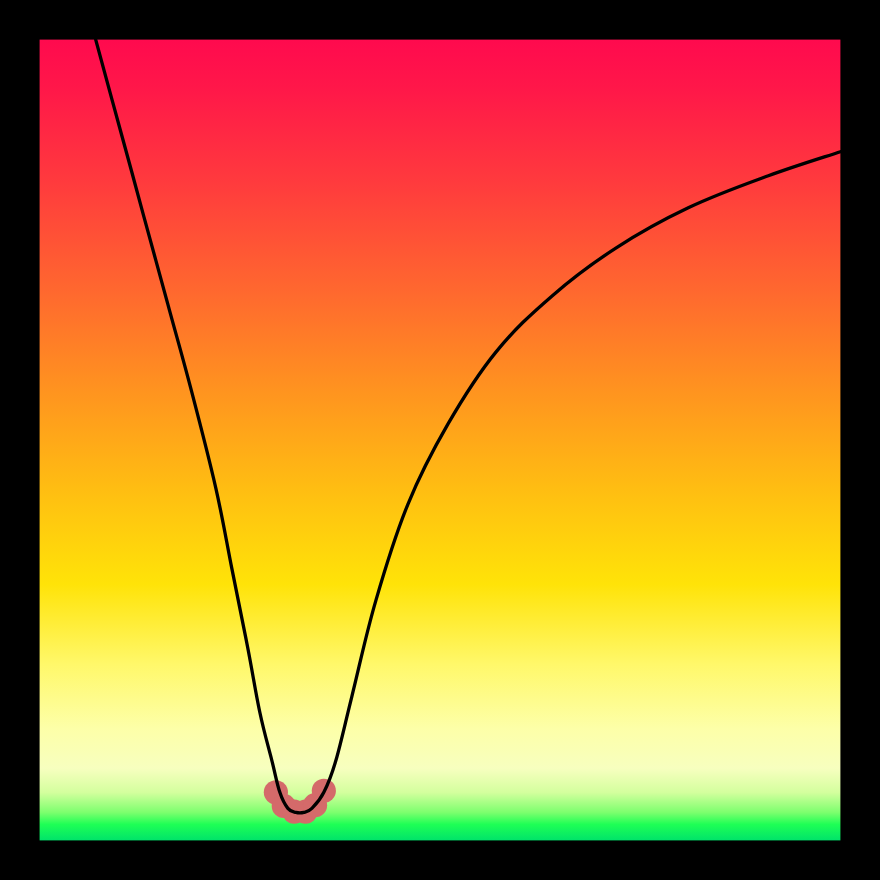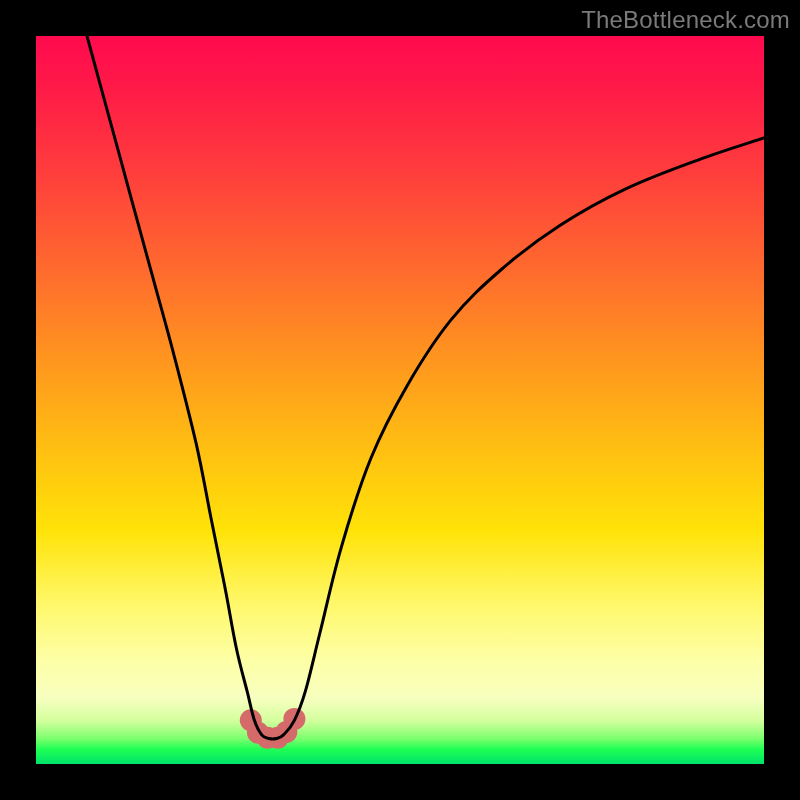--- a/index.html
+++ b/index.html
@@ -72,14 +72,13 @@
           <circle cx="214.8" cy="684.3" r="11" fill="#d46a6a"></circle>
           <circle cx="222.0" cy="696.7" r="11" fill="#d46a6a"></circle>
           <circle cx="231.5" cy="701.8" r="11" fill="#d46a6a"></circle>
           <circle cx="241.7" cy="701.8" r="11" fill="#d46a6a"></circle>
           <circle cx="250.4" cy="696.0" r="11" fill="#d46a6a"></circle>
           <circle cx="258.4" cy="682.9" r="11" fill="#d46a6a"></circle>
         </g>
       <path fill="none" stroke="#000000" stroke-width="3" stroke-linecap="round" stroke-linejoin="round" d="M 51.0 0.0 C 54.9 14.4, 64.9 51.3, 72.8 80.1 C 80.7 108.9, 86.8 131.3, 94.6 160.2 C 102.5 189.0, 108.6 211.4, 116.5 240.2 C 124.3 269.1, 130.5 290.2, 138.3 320.3 C 146.2 350.5, 153.6 378.9, 160.2 407.7 C 166.7 436.5, 169.5 454.3, 174.7 480.5 C 180.0 506.7, 184.7 529.7, 189.3 553.3 C 193.9 576.9, 196.3 593.2, 200.2 611.5 C 204.1 629.9, 207.8 642.1, 211.1 655.2 C 214.4 668.3, 215.8 676.5, 218.4 684.3 C 221.0 692.2, 223.1 695.6, 225.7 698.9 C 228.3 702.2, 230.3 701.9, 233.0 702.5 C 235.6 703.2, 237.6 703.2, 240.2 702.5 C 242.9 701.9, 244.2 702.2, 247.5 698.9 C 250.8 695.6, 254.5 692.2, 258.4 684.3 C 262.4 676.5, 264.8 670.9, 269.4 655.2 C 273.9 639.5, 277.4 623.2, 283.9 597.0 C 290.5 570.8, 296.6 541.0, 305.8 509.6 C 314.9 478.2, 323.1 451.1, 334.9 422.2 C 346.7 393.4, 356.9 374.3, 371.3 349.4 C 385.7 324.5, 397.9 304.9, 415.0 283.9 C 432.0 263.0, 446.3 250.0, 465.9 233.0 C 485.6 215.9, 501.9 203.7, 524.2 189.3 C 546.4 174.9, 564.8 164.7, 589.7 152.9 C 614.6 141.1, 637.6 132.9, 662.5 123.8 C 687.4 114.6, 716.2 105.9, 728.0 101.9"></path>
     </svg>
   </div>
-  <div class="watermark">TheBottleneck.com</div>
 </div>
 
 </body></html>

